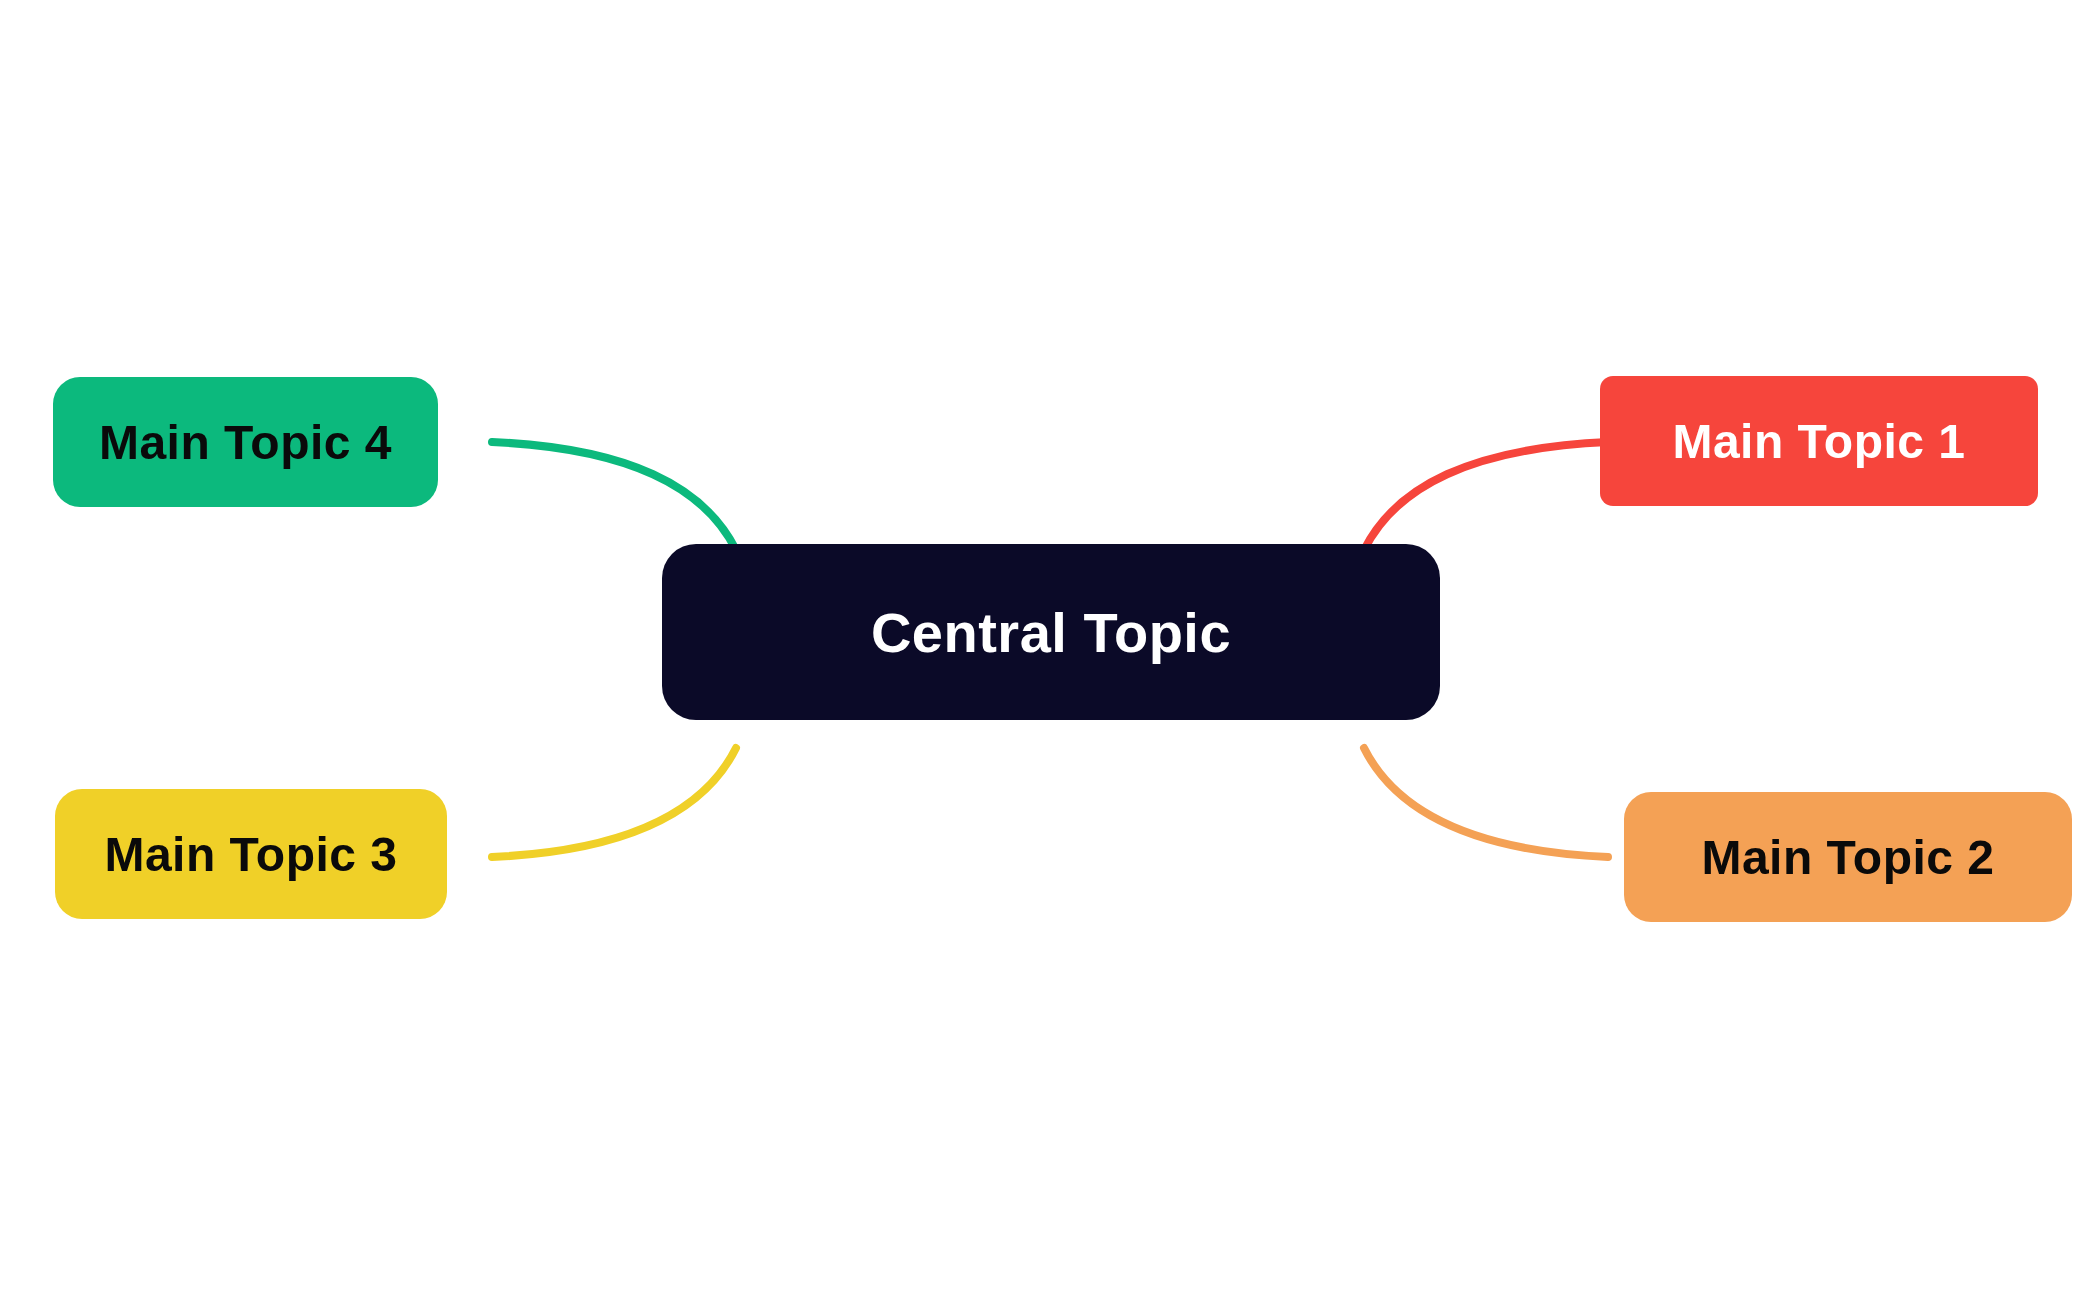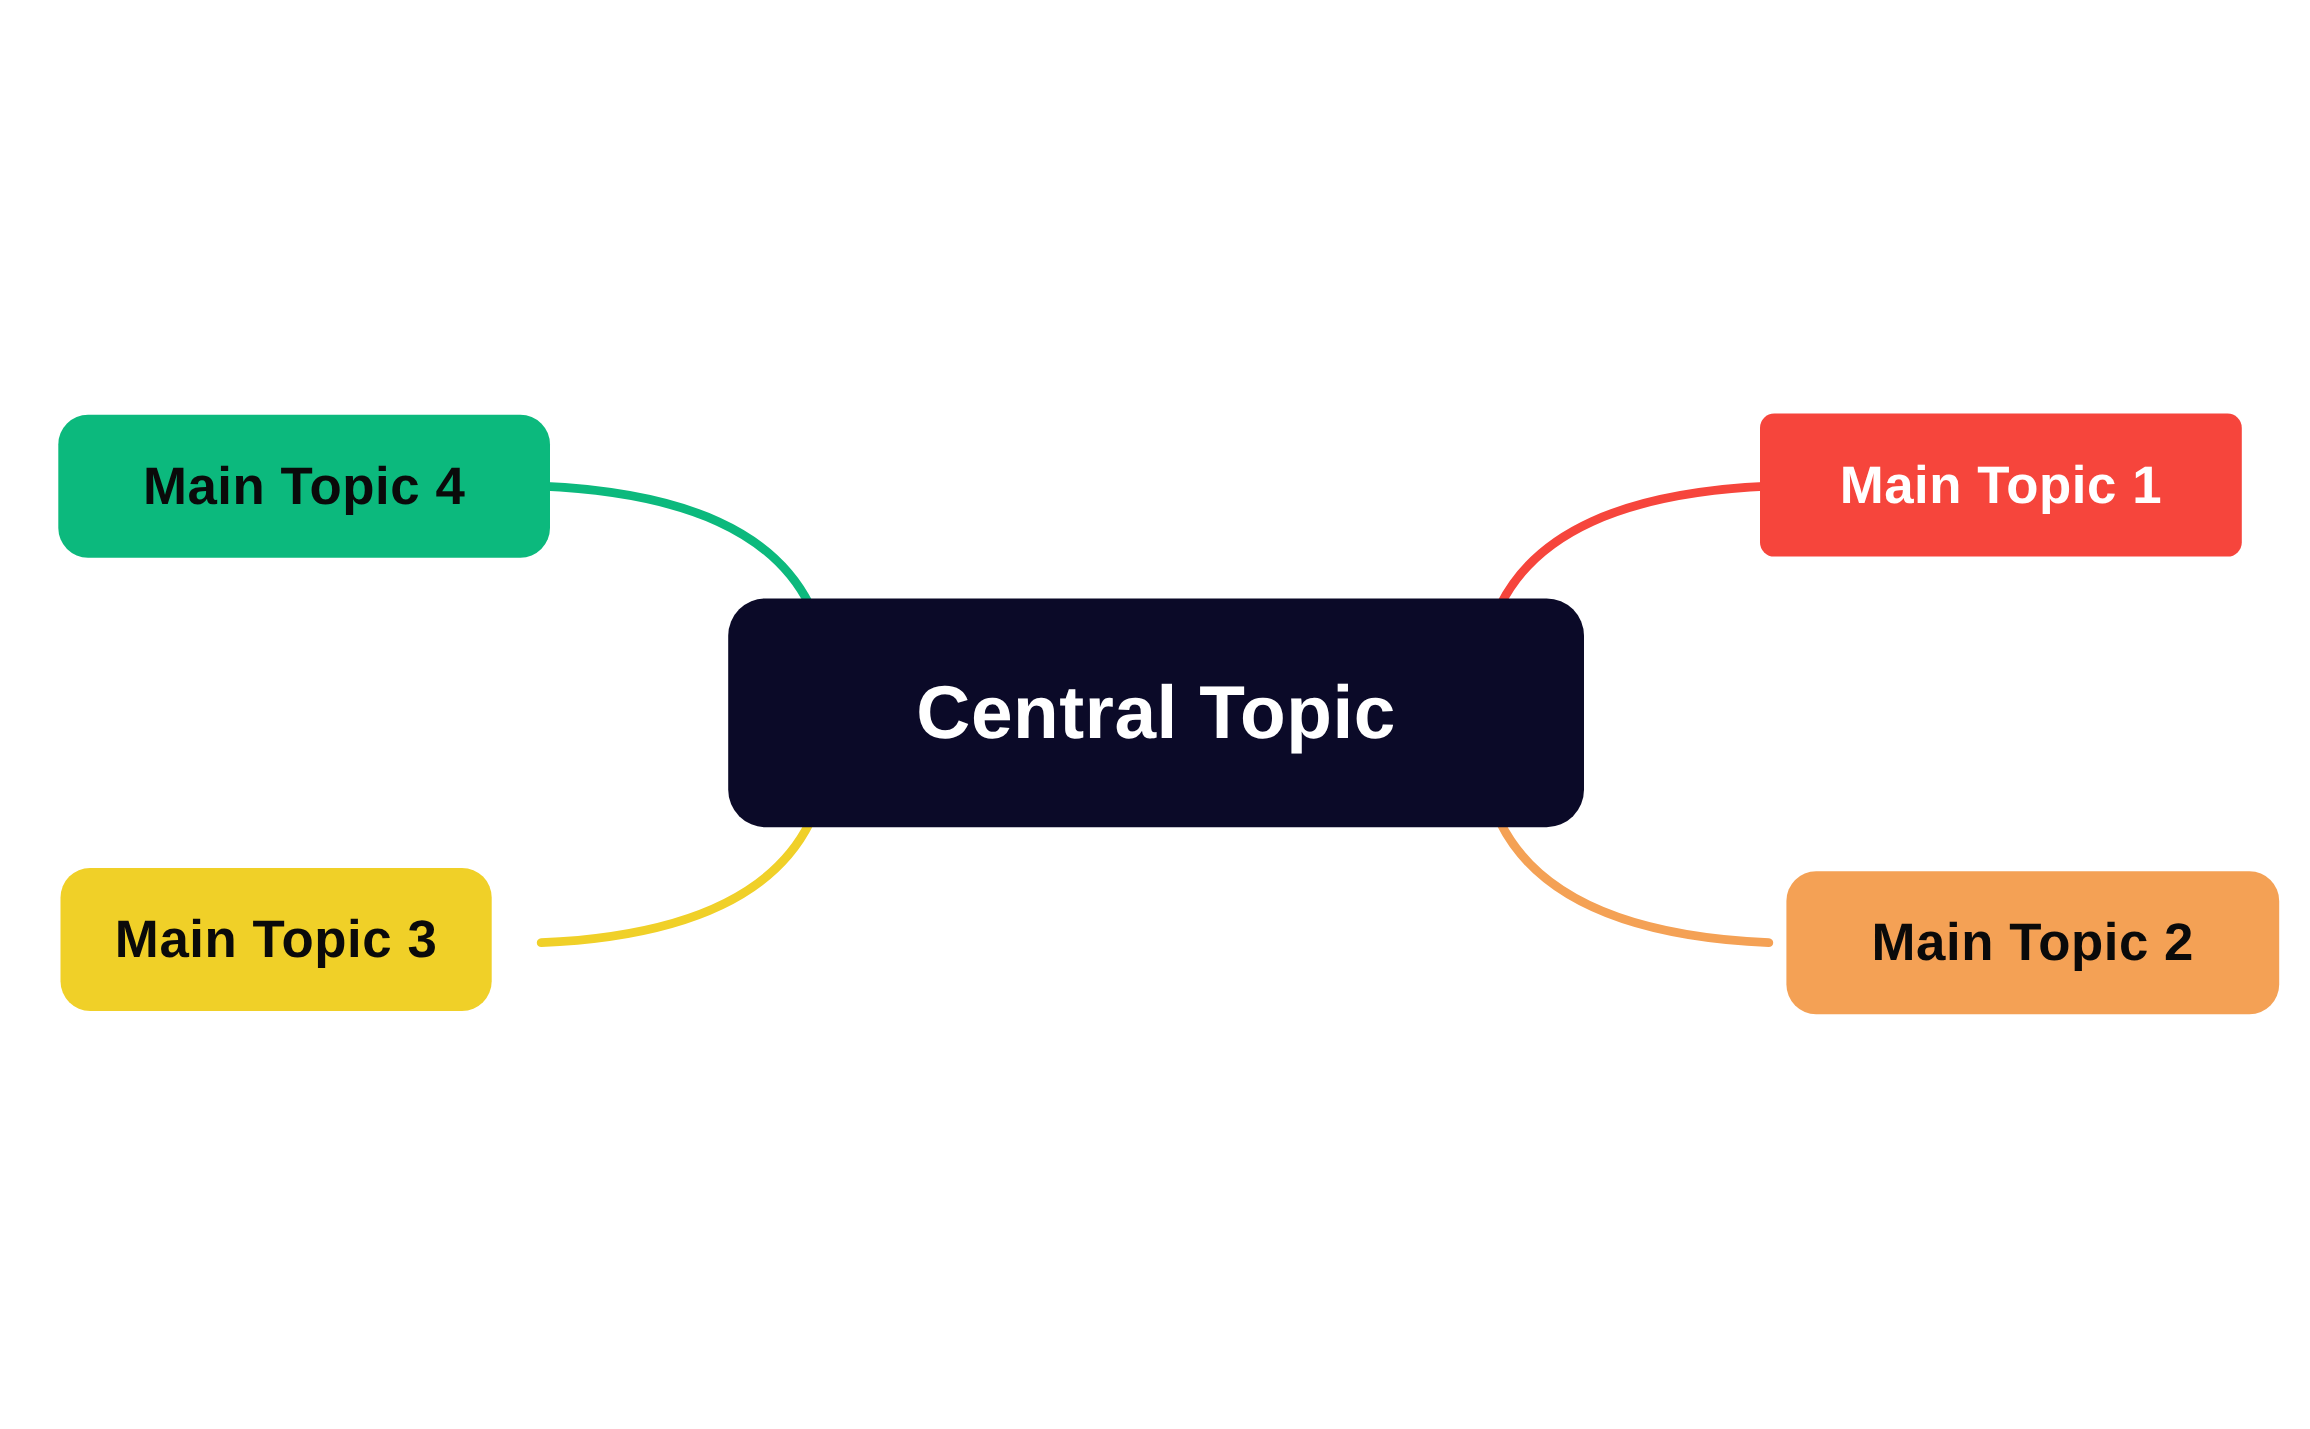--- a/index.html
+++ b/index.html
@@ -42,26 +42,26 @@
   .node.topic {
     height: 130px;
     border-radius: 27px;
     font-size: 48px;
     letter-spacing: 0.5px;
   }
   .node.central {
     left: 662px;
     top: 544px;
     width: 778px;
-    height: 208px;
+    height: 176px;
     border-radius: 34px;
-    font-size: 68px;
+    font-size: 56px;
     letter-spacing: 0.5px;
   }
-  .node.topic-4 { left: 53px;   top: 377px; width: 447px; }
+  .node.topic-4 { left: 53px;   top: 377px; width: 385px; }
   .node.topic-1 { left: 1600px; top: 376px; width: 438px; border-radius: 13px; }
   .node.topic-3 { left: 55px;   top: 789px; width: 392px; }
   .node.topic-2 { left: 1600px; top: 792px; width: 448px; margin-left: 24px; }
 </style>
 </head>
 <body>
 
 <div class="canvas" style="background: rgb(255, 255, 255);">
 
   <svg class="connector-layer" viewBox="0 0 2100 1299">

